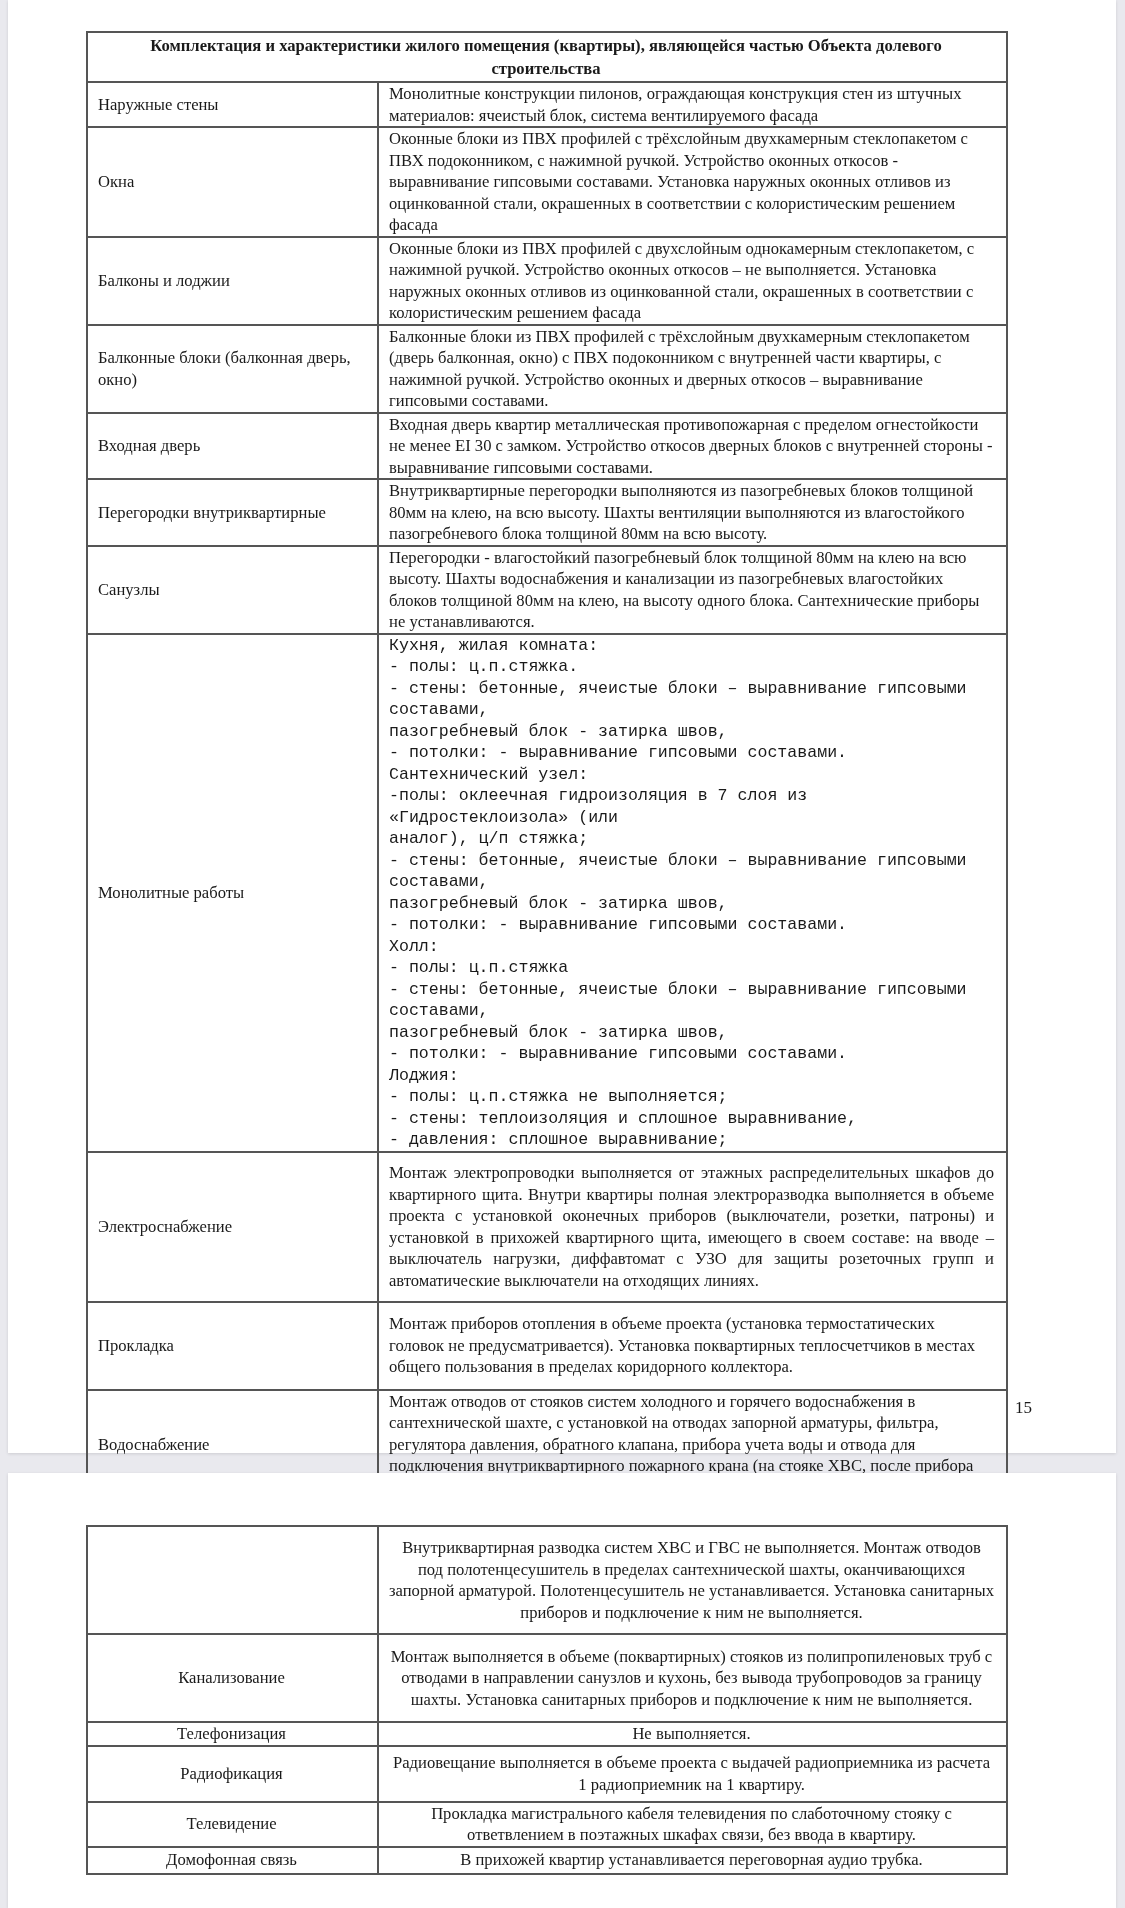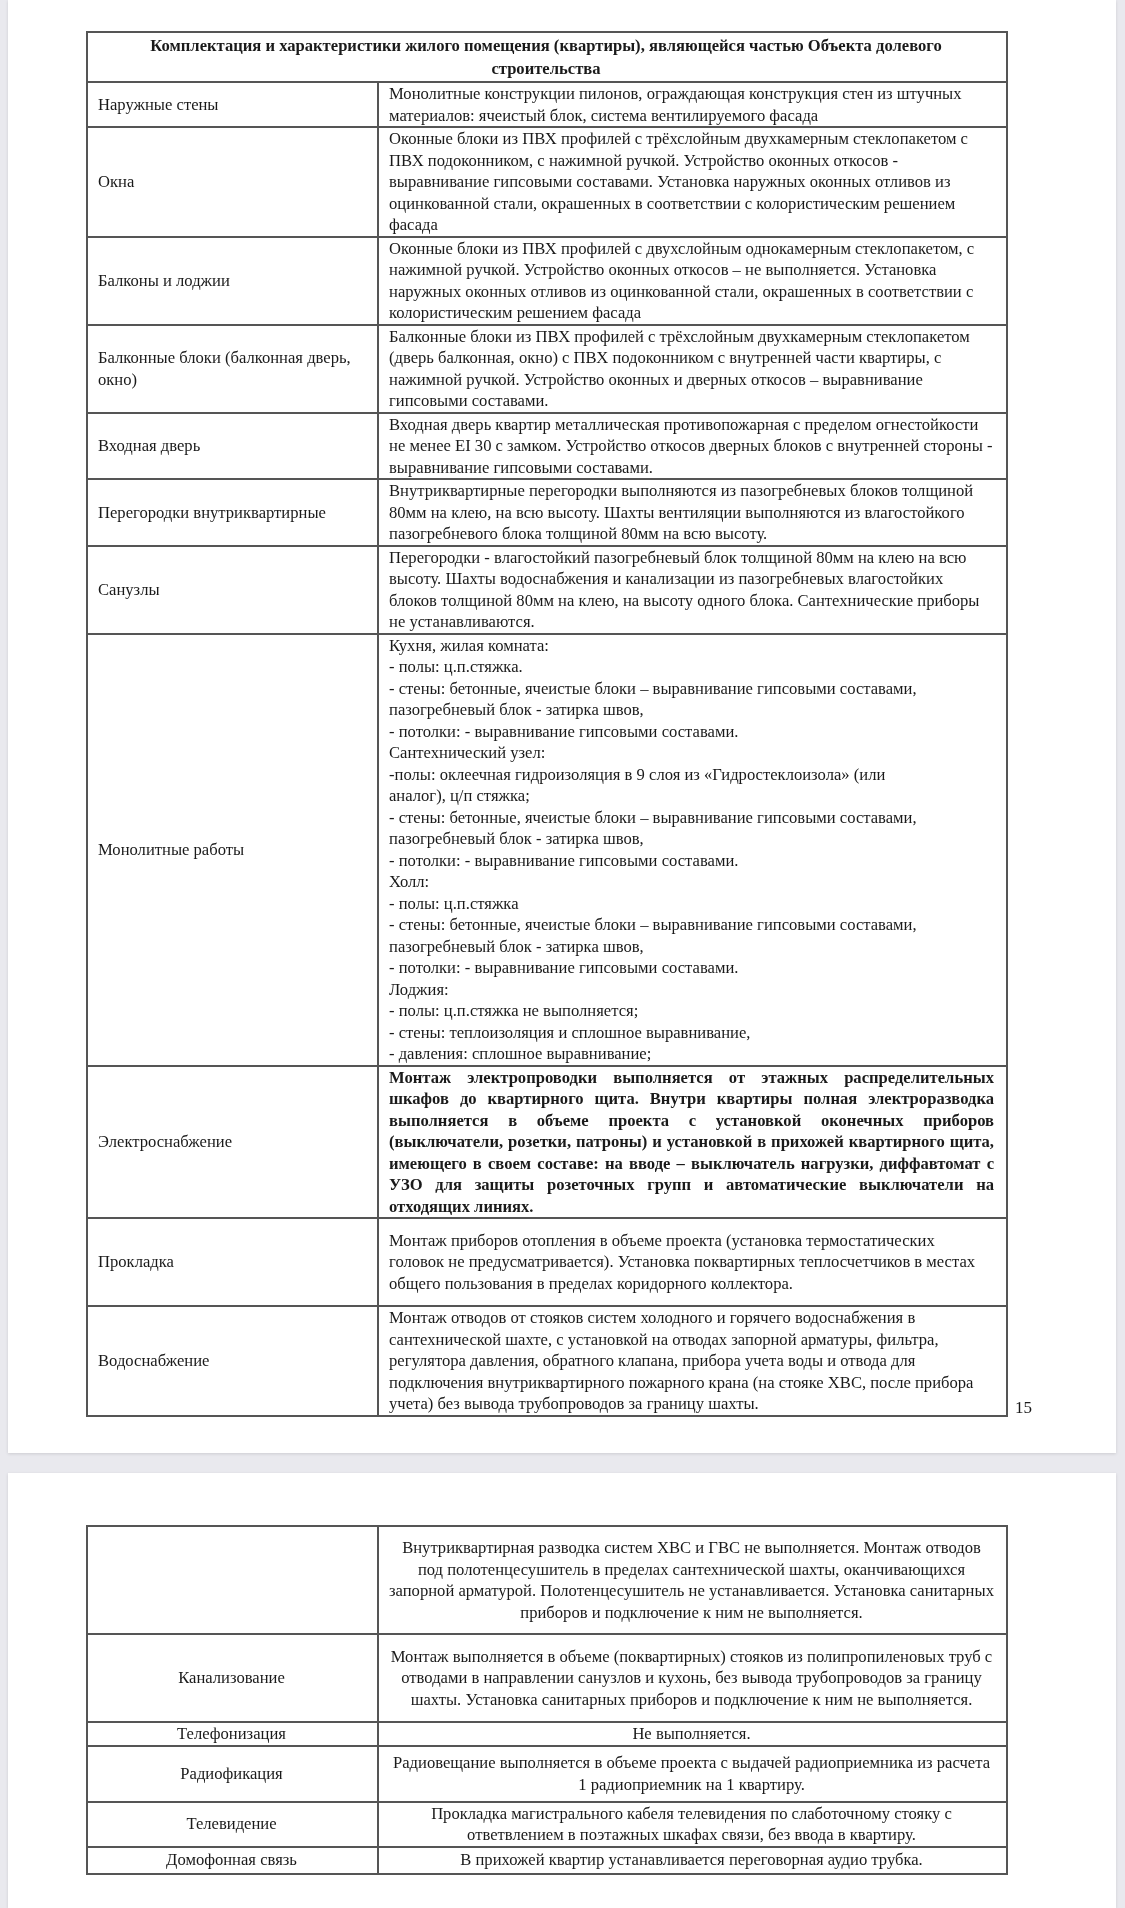--- a/index.html
+++ b/index.html
@@ -34,22 +34,22 @@
   table.spec col.c1 { width: 291px; }
   table.spec col.c2 { width: 629px; }
   th.head {
     font-weight: bold;
     text-align: center;
     padding: 3px 20px 1px 20px;
     line-height: 23px;
   }
   td.label { padding-left: 10px; }
   td.desc { padding-left: 5px; padding-right: 4px; }
-  td.justify { text-align: justify; text-align-last: left; font-weight: bold; }
-  .line { display: block; }
+  td.justify { text-align: justify; text-align-last: left; }
+  .line { display: block; font-family: Liberation Mono, monospace; }
   .pgnum {
     position: absolute; right: 84px; top: 1398px;
     font-size: 17px;
   }
 </style>
 </head>
 <body>
 
 <div class="page" id="page1">
   <table class="spec">
@@ -91,21 +91,21 @@
     </tr>
     <tr style="height:387px">
       <td class="label">Монолитные работы</td>
       <td class="desc">
         <span class="line">Кухня, жилая комната:</span>
         <span class="line">- полы: ц.п.стяжка.</span>
         <span class="line">- стены: бетонные, ячеистые блоки – выравнивание гипсовыми составами,</span>
         <span class="line">пазогребневый блок - затирка швов,</span>
         <span class="line">- потолки: - выравнивание гипсовыми составами.</span>
         <span class="line">Сантехнический узел:</span>
-        <span class="line">-полы: оклеечная гидроизоляция в 9 слоя из «Гидростеклоизола» (или</span>
+        <span class="line">-полы: оклеечная гидроизоляция в 7 слоя из «Гидростеклоизола» (или</span>
         <span class="line">аналог), ц/п стяжка;</span>
         <span class="line">- стены: бетонные, ячеистые блоки – выравнивание гипсовыми составами,</span>
         <span class="line">пазогребневый блок - затирка швов,</span>
         <span class="line">- потолки: - выравнивание гипсовыми составами.</span>
         <span class="line">Холл:</span>
         <span class="line">- полы: ц.п.стяжка</span>
         <span class="line">- стены: бетонные, ячеистые блоки – выравнивание гипсовыми составами,</span>
         <span class="line">пазогребневый блок - затирка швов,</span>
         <span class="line">- потолки: - выравнивание гипсовыми составами.</span>
         <span class="line">Лоджия:</span>

